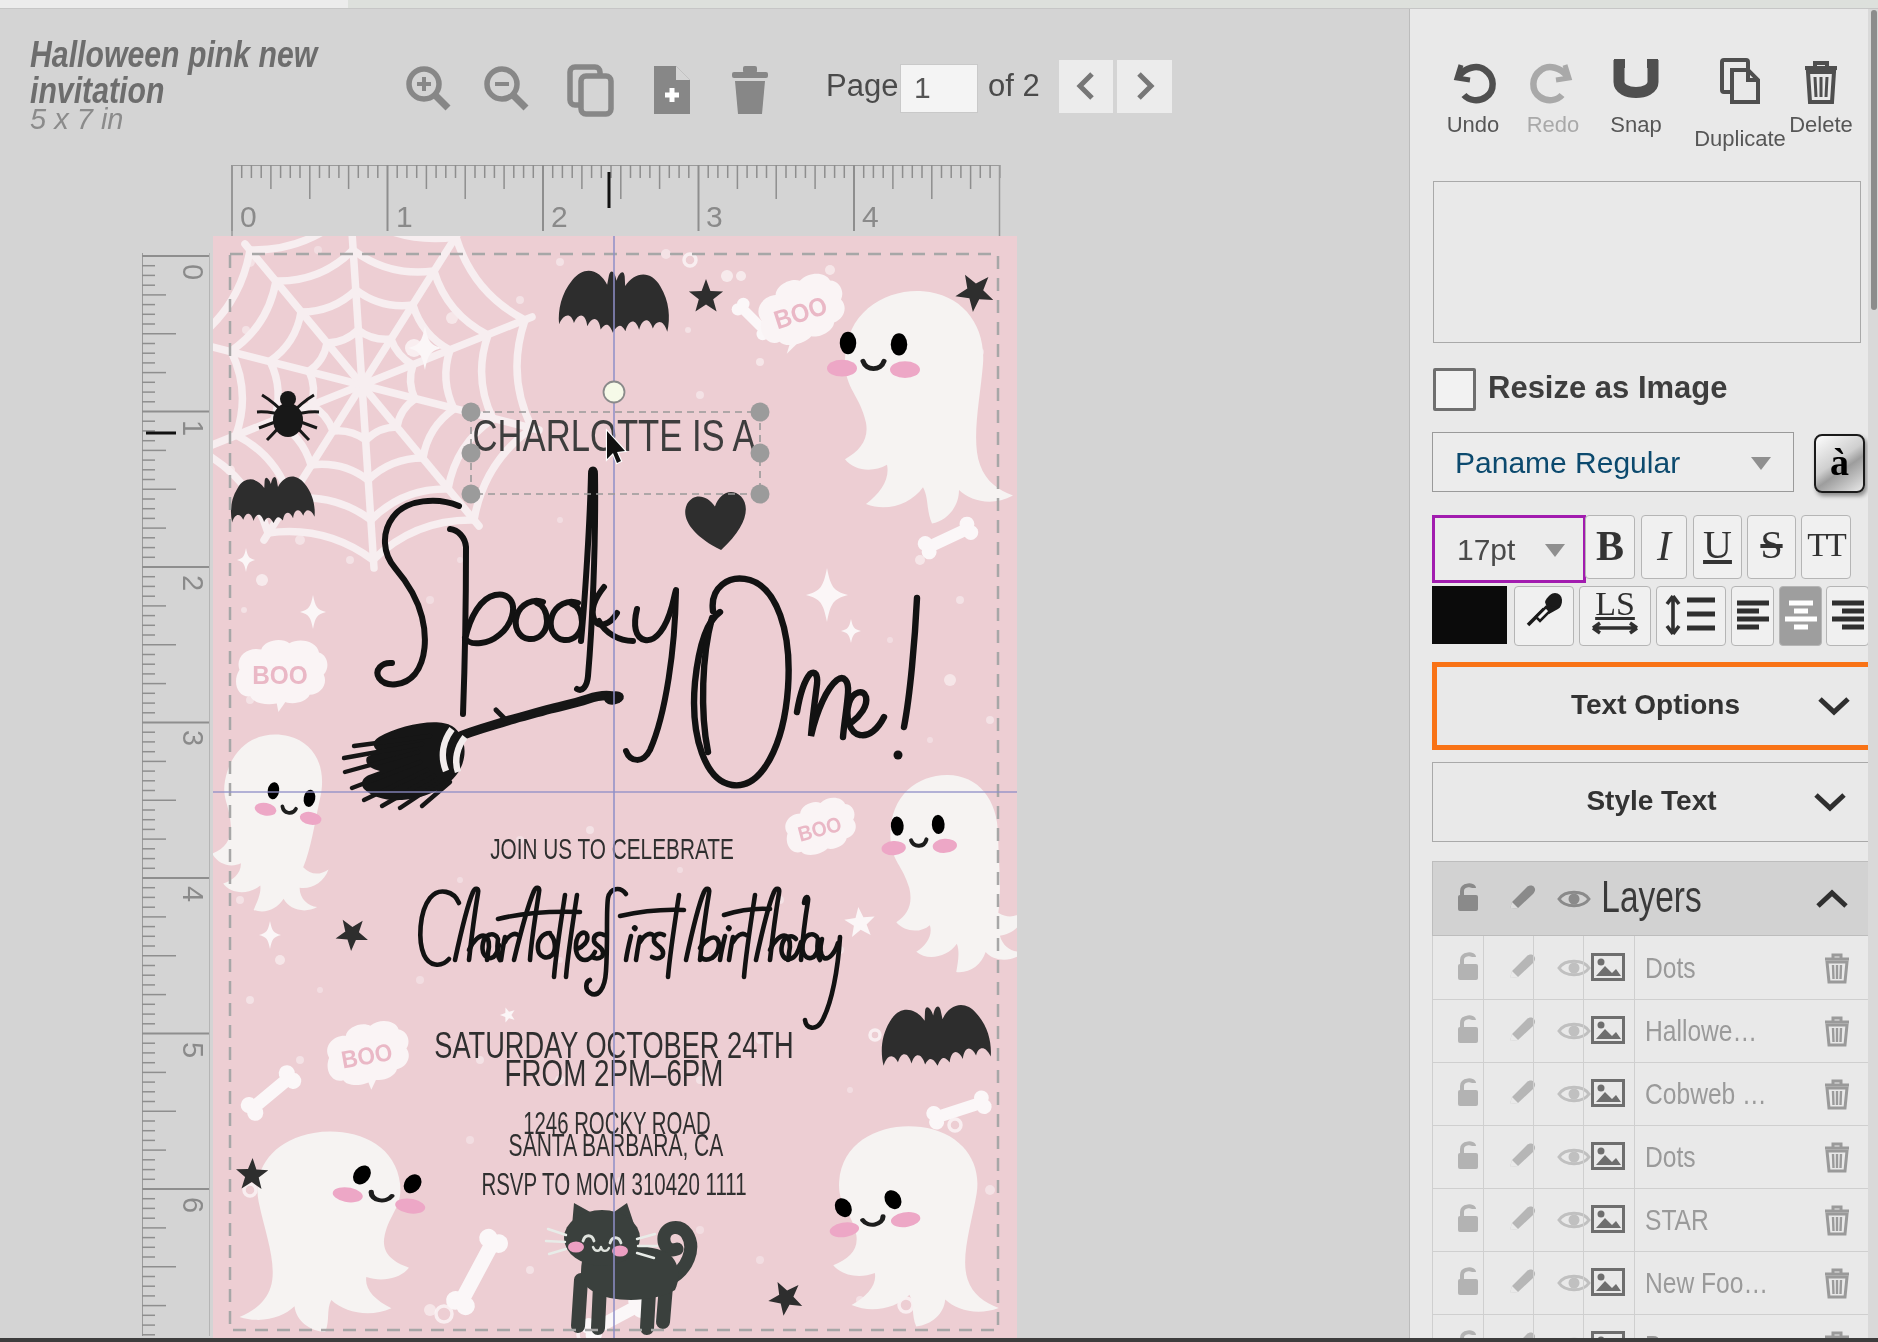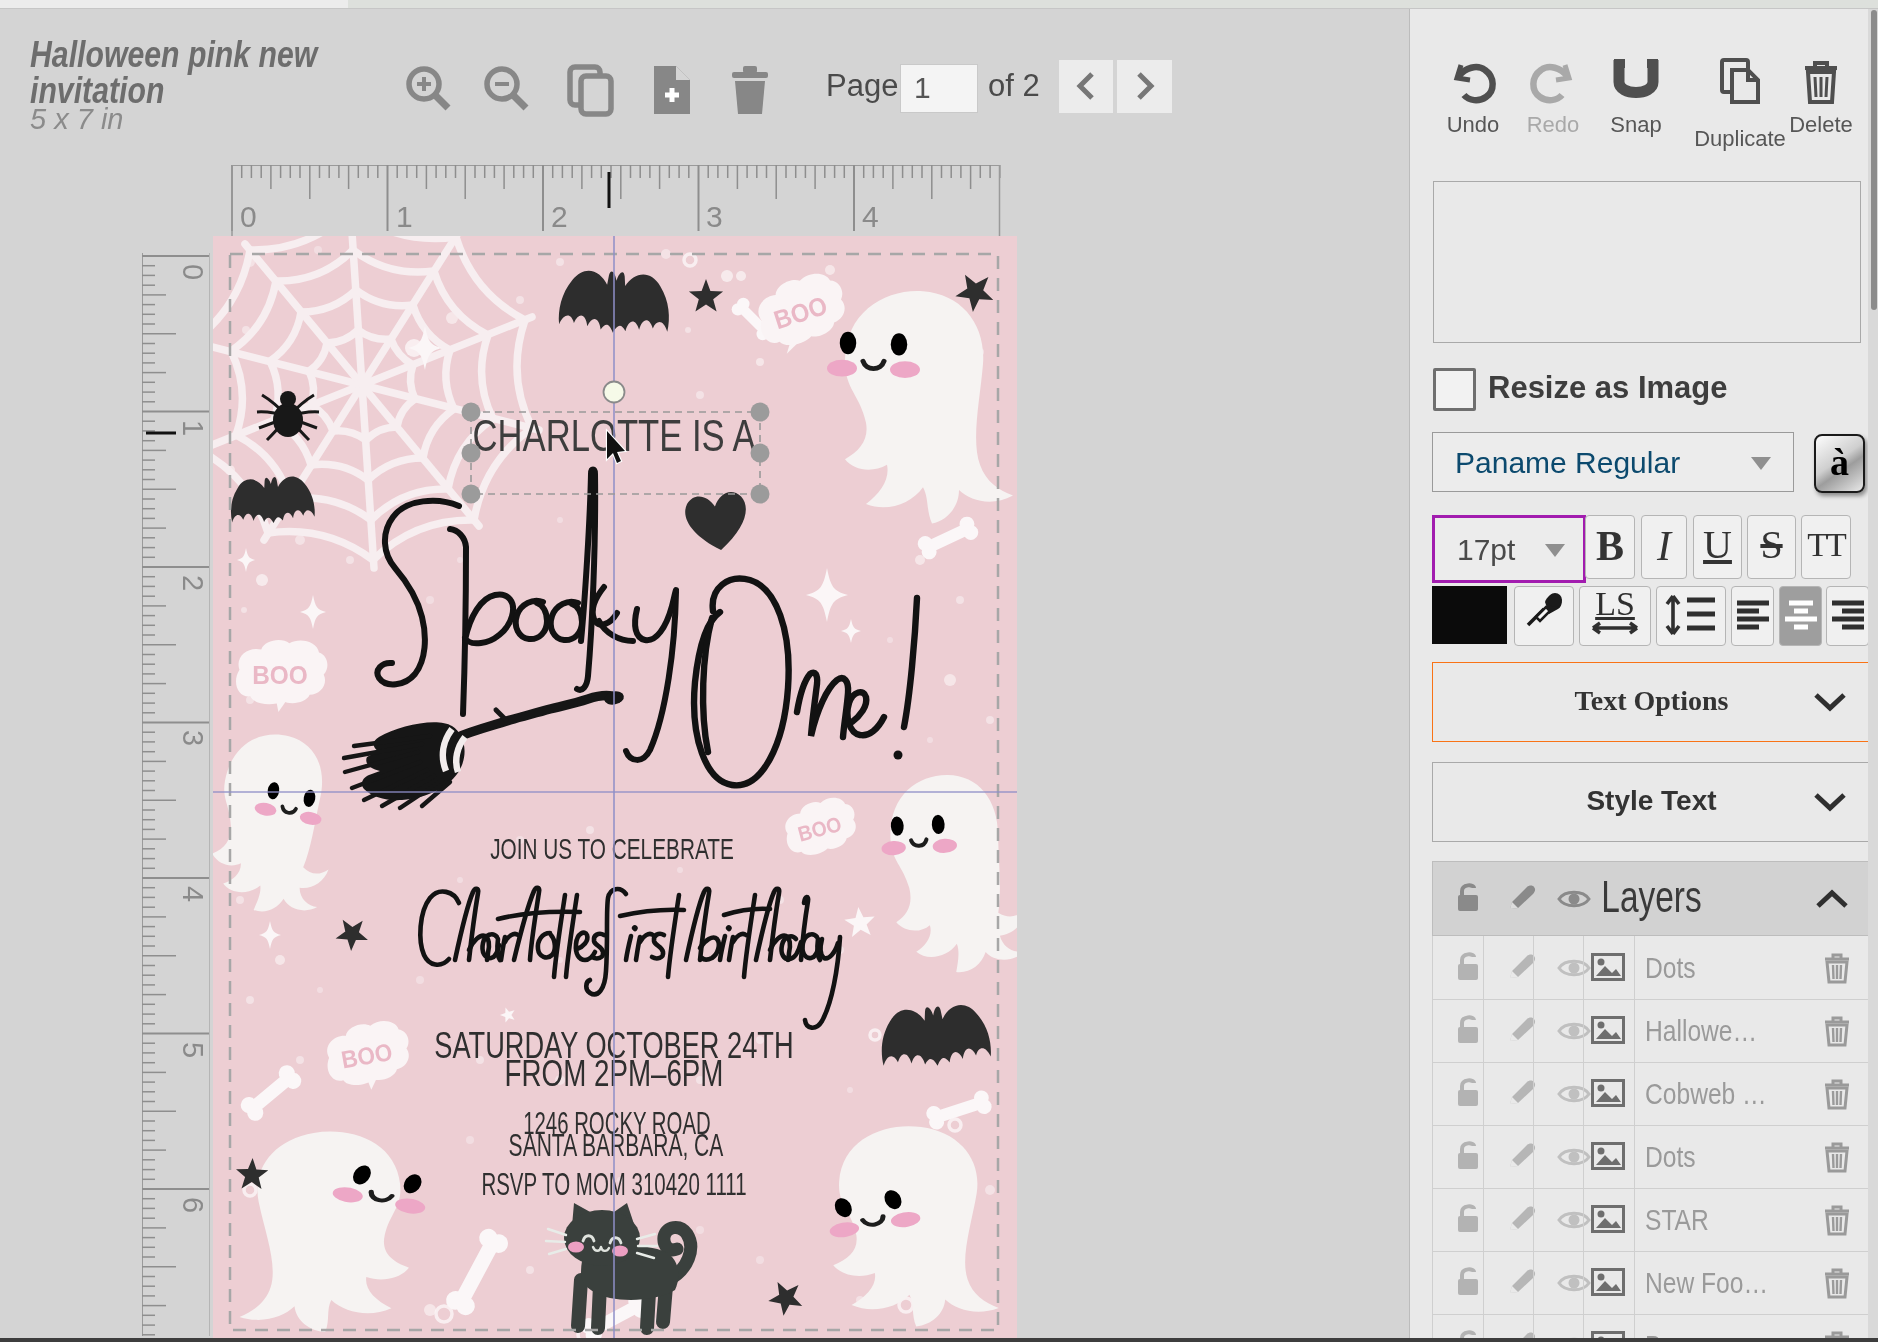--- a/index.html
+++ b/index.html
@@ -658,21 +658,21 @@
     <div style="position:absolute;left:369px;top:586px;width:41px;height:58px;border:1px solid #b5b5b5;background:#9e9e9e;border-radius:4px;text-align:center">
       <div style="margin-top:11px"><svg width="40" height="34" viewBox="0 0 40 34" style="">
           <path d="M8,5 L32,5 M13,13 L27,13 M4,21 L36,21 M13,29 L27,29" stroke="#fff" stroke-width="5"></path>
         </svg></div>
     </div>
     <div style="position:absolute;left:416px;top:586px;width:41px;height:58px;border:1px solid #b5b5b5;background:#f0f0f0;border-radius:4px;text-align:center">
       <div style="margin-top:11px"><svg width="40" height="34" viewBox="0 0 40 34" style="">
           <path d="M4,5 L36,5 M14,13 L36,13 M4,21 L36,21 M14,29 L36,29" stroke="#2f2f2f" stroke-width="5"></path>
         </svg></div>
     </div>
-    <div style="position:absolute;left:22px;top:662px;width:437px;height:78px;border:1px solid #f97316;font-family:Liberation Serif, serif;">
+    <div style="position:absolute;left:22px;top:662px;width:437px;height:78px;border:5px solid #f97316;">
       <div style="text-align:center;font-size:28px;font-weight:600;color:#333;line-height:76px">Text Options</div>
       <div style="position:absolute;right:22px;top:28px"><svg width="36" height="22" viewBox="0 0 36 22" style="">
           <path d="M4,4 L18,17 L32,4" fill="none" stroke="#2f2f2f" stroke-width="5"></path>
         </svg></div>
     </div>
     <div style="position:absolute;left:22px;top:762px;width:437px;height:78px;border:1px solid #a9a9a9;">
       <div style="text-align:center;font-size:28px;font-weight:600;color:#333;line-height:76px">Style Text</div>
       <div style="position:absolute;right:22px;top:28px"><svg width="36" height="22" viewBox="0 0 36 22" style="">
           <path d="M4,4 L18,17 L32,4" fill="none" stroke="#2f2f2f" stroke-width="5"></path>
         </svg></div>

